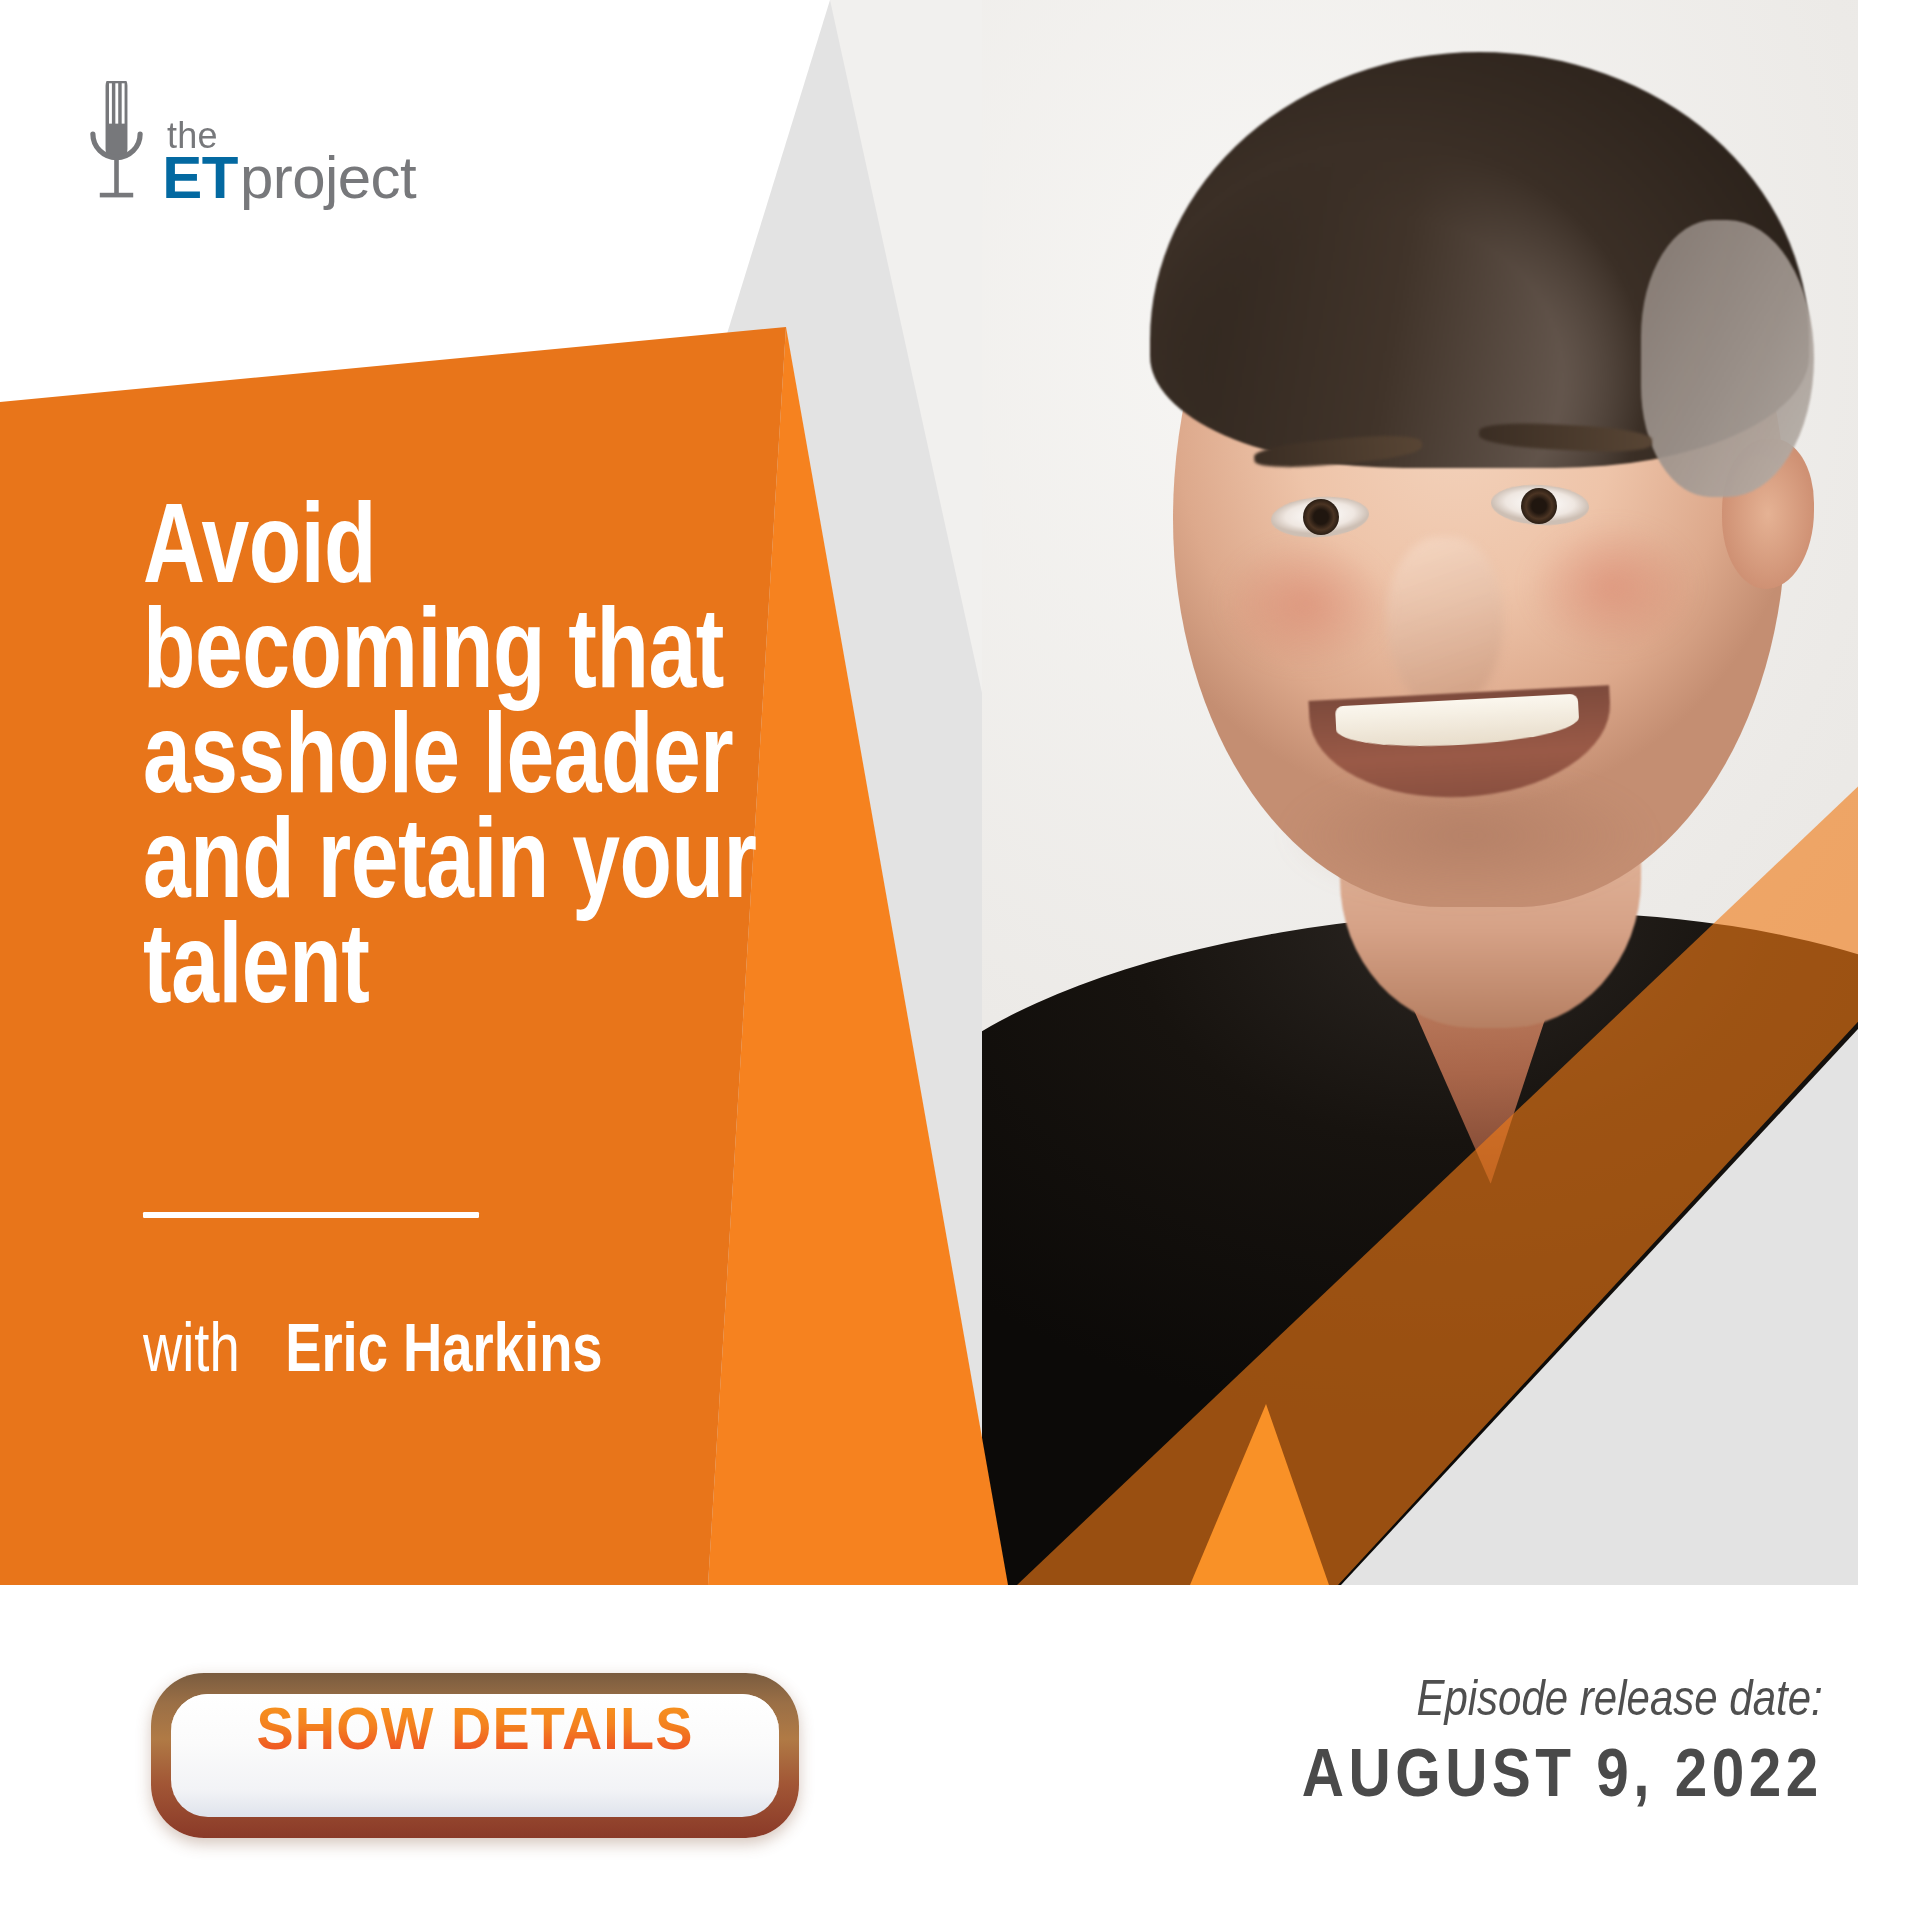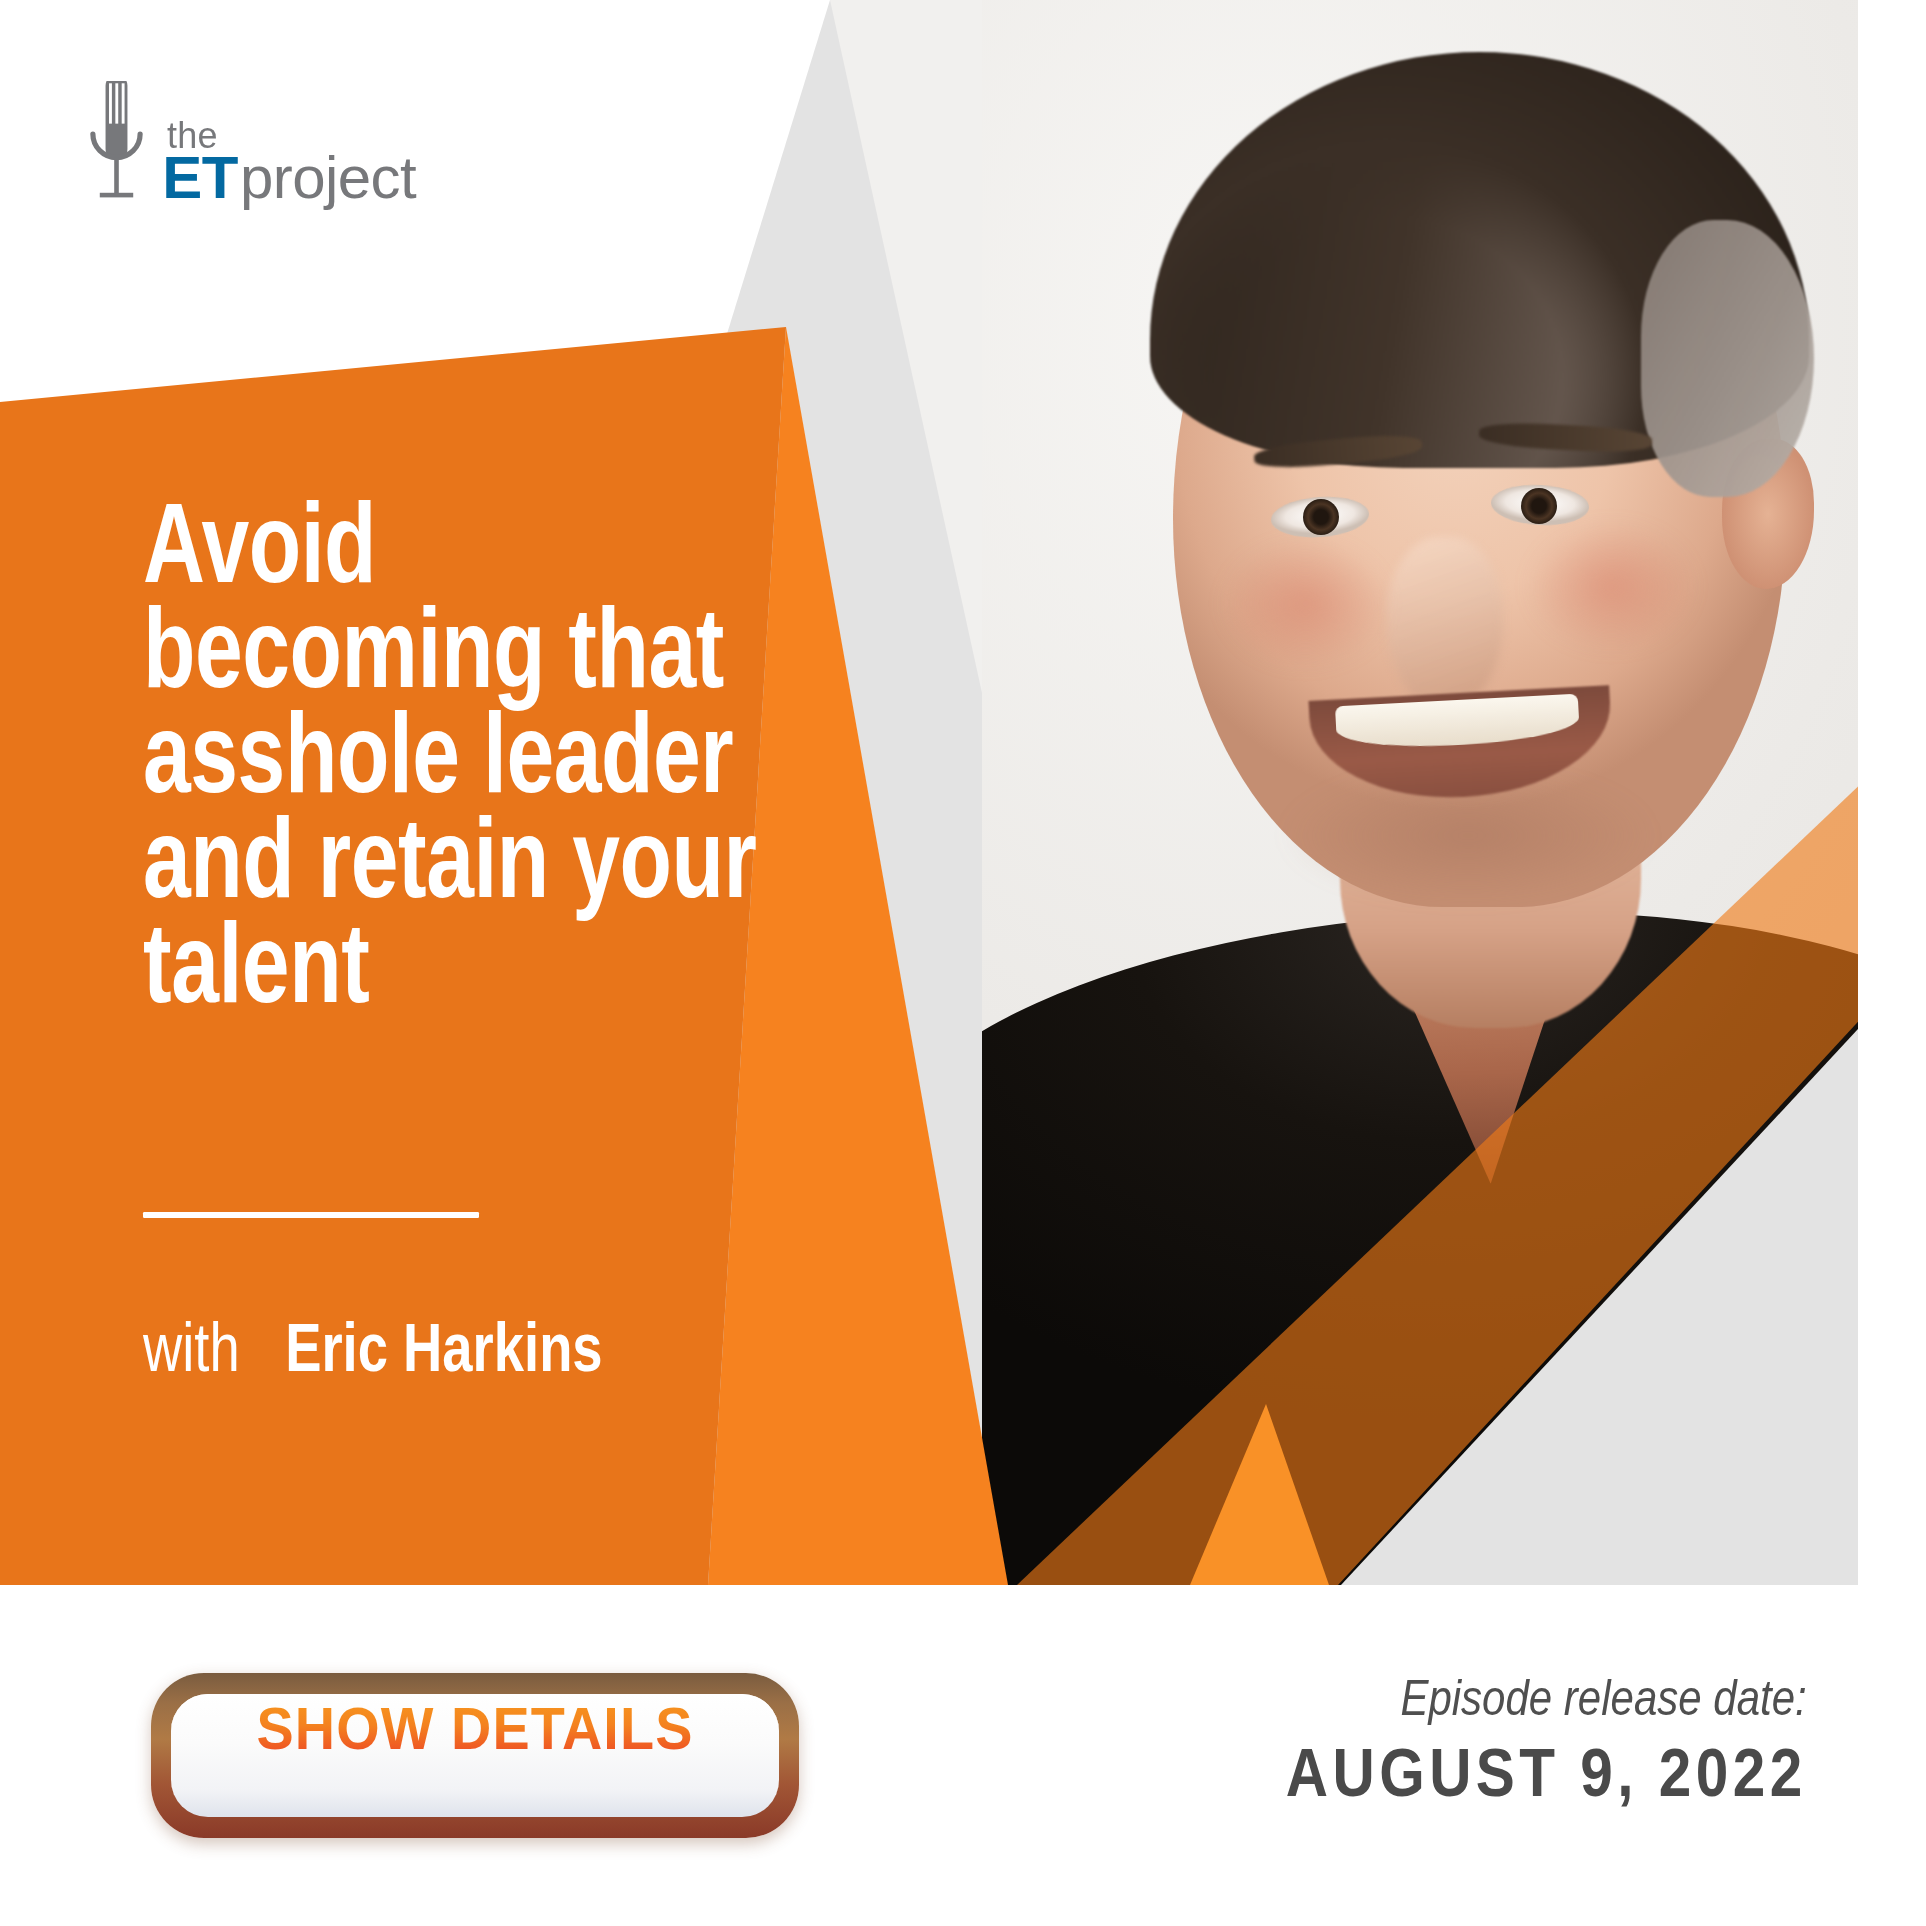--- a/index.html
+++ b/index.html
@@ -281,21 +281,21 @@
   .cta-label{
     font-size:60px; font-weight:700; letter-spacing:1.2px;
     background:linear-gradient(180deg,#f79a1e 0%, #f4821f 45%, #ef5a23 78%, #e8402a 100%);
     -webkit-background-clip:text; background-clip:text;
     color:transparent;
     transform:scaleX(.93); transform-origin:center;
     white-space:nowrap;
   }
 
   .date-block{
-    position:absolute; right:119px; top:86px;
+    position:absolute; right:103px; top:86px;
     text-align:right; color:#4a4a4a;
   }
   .date-label{
     font-size:50px; font-style:italic; font-weight:400;
     color:#4f4f4f; line-height:1.08;
     transform:scaleX(.84); transform-origin:right top;
   }
   .date-value{
     margin-top:12.7px;
     font-size:68px; font-weight:700; letter-spacing:5.2px;

